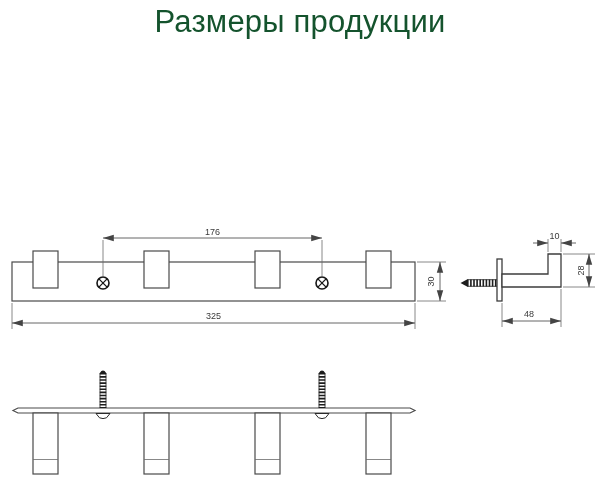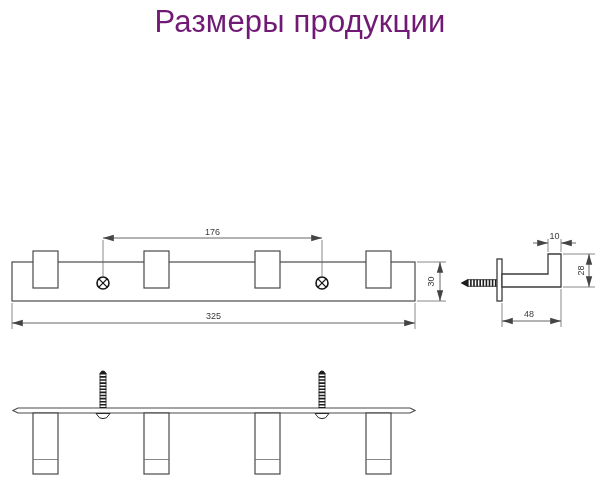--- a/index.html
+++ b/index.html
@@ -1,19 +1,19 @@
 <!DOCTYPE html>
 <html><head>
 <meta charset="utf-8">
 <style>
   html,body{margin:0;padding:0;background:#ffffff;}
   .page{position:relative;width:600px;height:480px;background:#fff;overflow:hidden;
         font-family:"Liberation Sans", sans-serif;}
   .title{position:absolute;top:4px;left:0;width:600px;text-align:center;
-         font-size:31px;font-weight:400;color:#701a75;letter-spacing:0.2px;}
+         font-size:31px;font-weight:400;color:#14532d;letter-spacing:0.2px;}
   svg{position:absolute;left:0;top:0;}
   .outline{stroke:#4a4a4a;stroke-width:1.2;fill:#ffffff;}
   .outline2{stroke:#3c3c3c;stroke-width:1.3;fill:#ffffff;}
   .thin{stroke:#6a6a6a;stroke-width:0.8;fill:none;}
   .dimline{stroke:#555555;stroke-width:0.9;fill:none;}
   .dimtext{font-family:"Liberation Sans", sans-serif;font-size:9px;fill:#3a3a3a;}
   .screwdark{stroke:#1d1d1d;}
 </style>
 </head>
 <body>

